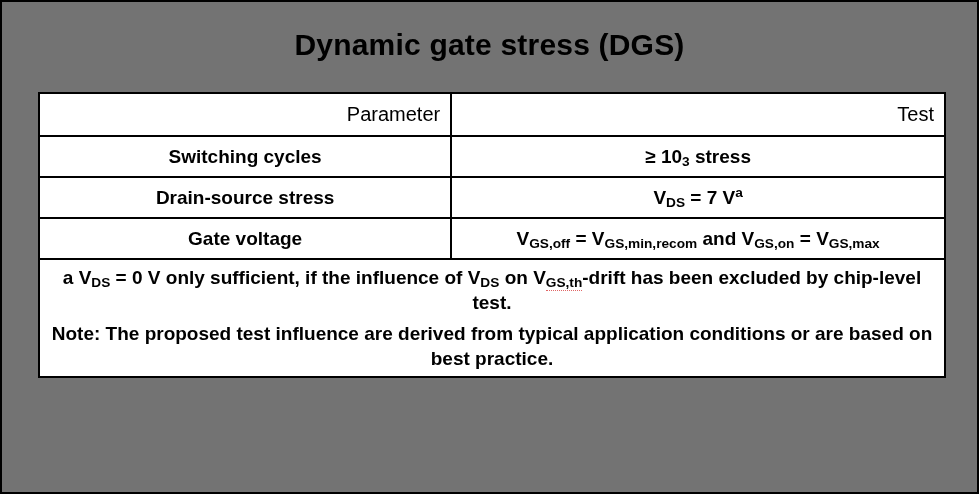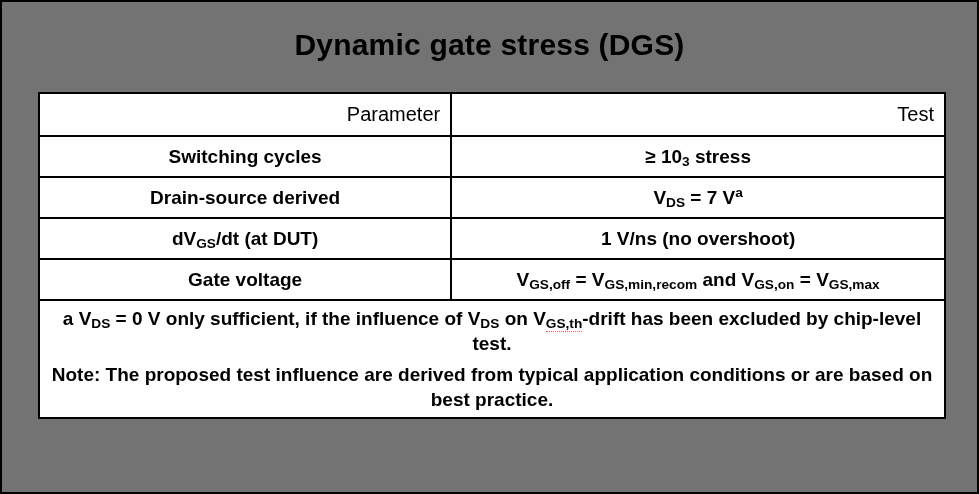--- a/index.html
+++ b/index.html
@@ -101,26 +101,22 @@
           <th>Parameter</th>
           <th>Test</th>
         </tr>
       </thead>
       <tbody>
         <tr>
           <td>Switching cycles</td>
           <td><span class="cell-text">≥ 10</span><sub>3</sub><span class="cell-text"> stress</span></td>
         </tr>
         <tr>
-          <td>Drain-source derived</td>
+          <td>Drain-source stress</td>
           <td><span class="cell-text">V</span><sub>DS</sub><span class="cell-text"> = 7 V</span><sup>a</sup></td>
-        </tr>
-        <tr>
-          <td><span class="cell-text">dV</span><sub>GS</sub><span class="cell-text">/dt (at DUT)</span></td>
-          <td>1 V/ns (no overshoot)</td>
         </tr>
         <tr>
           <td>Gate voltage</td>
           <td><span class="cell-text">V</span><sub>GS,off</sub><span class="cell-text"> = V</span><sub>GS,min,recom</sub><span class="cell-text"> and V</span><sub>GS,on</sub><span class="cell-text"> = V</span><sub>GS,max</sub></td>
         </tr>
         <tr>
           <td class="note-cell" colspan="2">
             <span class="note-line first"><span class="cell-text">a </span><span class="cell-text">V</span><sub>DS</sub><span class="cell-text"> = 0 V only sufficient, if the influence of V</span><sub>DS</sub><span class="cell-text"> on V</span><sub class="squig">GS,th</sub><span class="cell-text">-drift has been excluded by chip-level test.</span></span>
             <span class="note-line">Note: The proposed test influence are derived from typical application conditions or are based on best practice.</span>
           </td>

